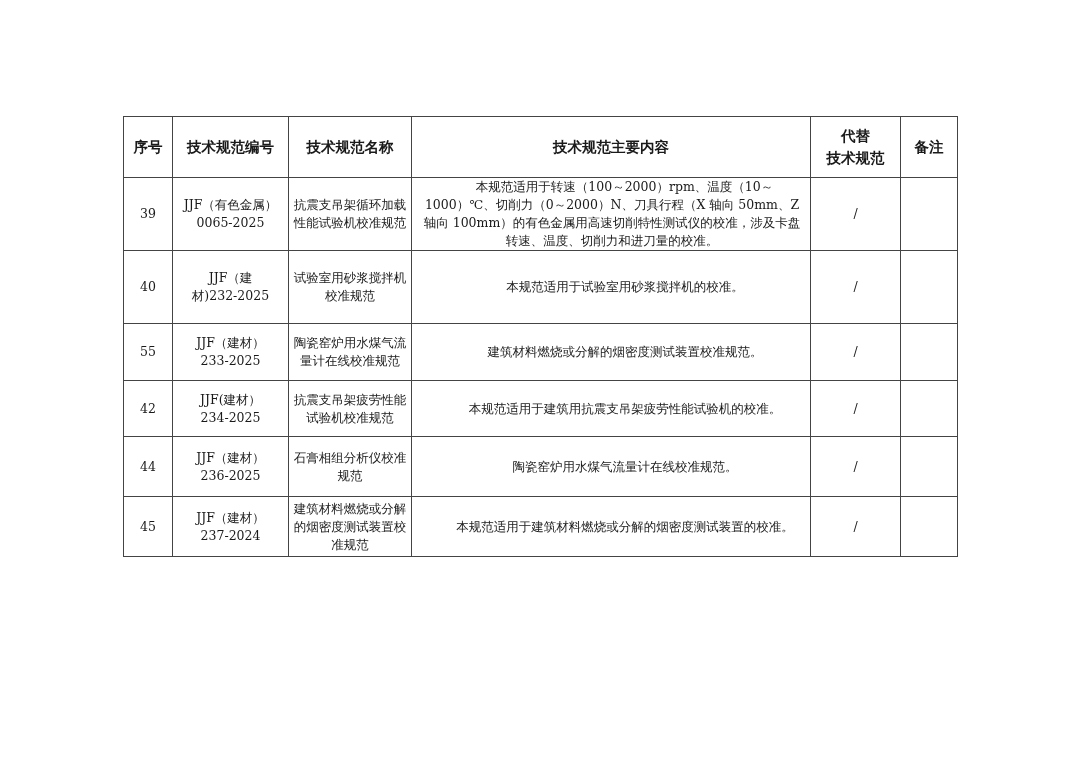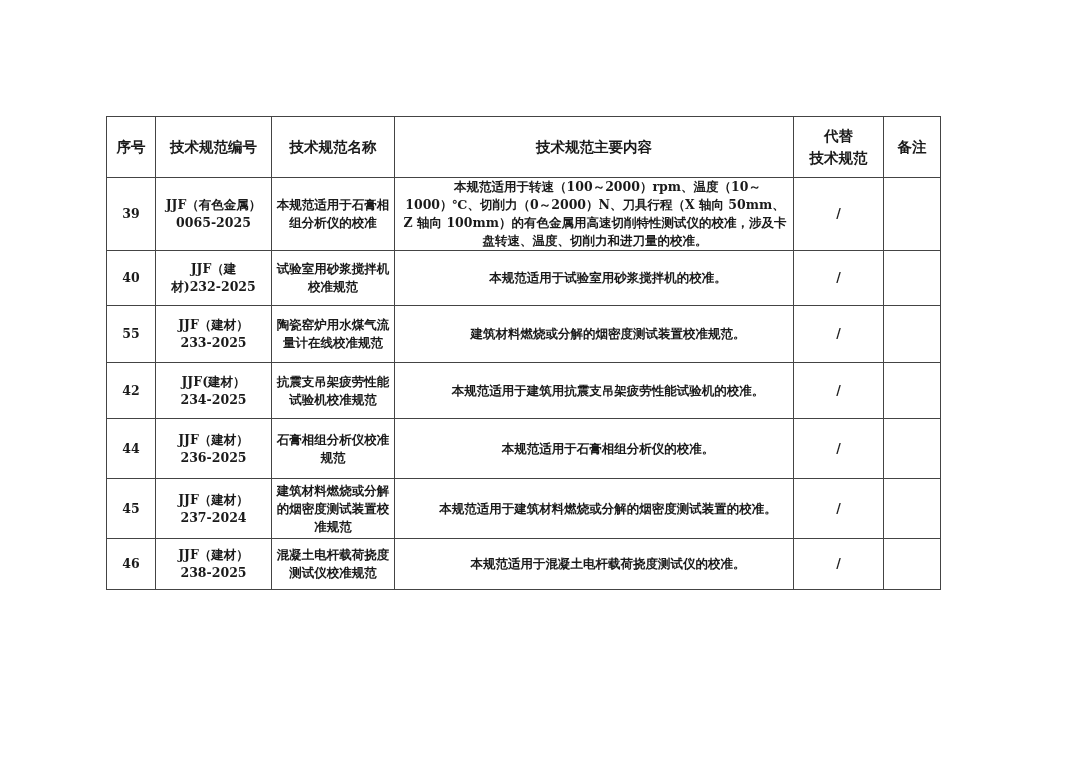--- a/index.html
+++ b/index.html
@@ -1,21 +1,21 @@
 <!DOCTYPE html>
 <html><head>
 <meta charset="utf-8">
 <style>
   html, body { margin:0; padding:0; background:#ffffff; }
   body { width:1080px; height:764px; position:relative; overflow:hidden;
          font-family: "DejaVu Serif", "Liberation Serif", serif; color:#1a1a1a; }
-  table.spec { position:absolute; left:106px; top:116px; border-collapse:collapse;
+  table.spec { position:absolute; left:123px; top:116px; border-collapse:collapse;
                table-layout:fixed; width:834px; }
   table.spec td, table.spec th { border:1px solid #444; padding:0 4px; font-size:12.5px;
-               line-height:18px; text-align:center; vertical-align:middle; font-weight:bold; }
+               line-height:18px; text-align:center; vertical-align:middle; font-weight:normal; }
   table.spec th { font-size:14.5px; font-weight:bold; font-family: "DejaVu Sans", "Liberation Sans", sans-serif; line-height:22px; }
   td.content { text-align:left; padding-left:8px; }
   td.content.long { text-indent:2em; padding-left:6px; padding-right:4px; }
   td.content.short { padding-left:32px; }
 </style>
 </head>
 <body>
 
 <table class="spec">
   <colgroup>
@@ -33,26 +33,26 @@
       <th>技术规范名称</th>
       <th>技术规范主要内容</th>
       <th><span>代替</span><br><span>技术规范</span></th>
       <th>备注</th>
     </tr>
   </thead>
   <tbody>
     <tr style="height:73px">
       <td>39</td>
       <td><span>JJF（有色金属）</span><br><span>0065-2025</span></td>
-      <td>本规范适用于石膏相组分析仪的校准</td>
+      <td>抗震支吊架循环加载性能试验机校准规范</td>
       <td class="content long">本规范适用于转速（100～2000）rpm、温度（10～1000）℃、切削力（0～2000）N、刀具行程（X 轴向 50mm、Z 轴向 100mm）的有色金属用高速切削特性测试仪的校准，涉及卡盘转速、温度、切削力和进刀量的校准。</td>
       <td>/</td>
       <td></td>
     </tr>
-    <tr style="height:55px">
+    <tr style="height:73px">
       <td>40</td>
       <td><span>JJF（建</span><br><span>材)232-2025</span></td>
       <td>试验室用砂浆搅拌机校准规范</td>
       <td class="content short">本规范适用于试验室用砂浆搅拌机的校准。</td>
       <td>/</td>
       <td></td>
     </tr>
     <tr style="height:57px">
       <td>55</td>
       <td><span>JJF（建材）</span><br><span>233-2025</span></td>
@@ -66,34 +66,26 @@
       <td><span>JJF(建材）</span><br><span>234-2025</span></td>
       <td>抗震支吊架疲劳性能试验机校准规范</td>
       <td class="content short">本规范适用于建筑用抗震支吊架疲劳性能试验机的校准。</td>
       <td>/</td>
       <td></td>
     </tr>
     <tr style="height:60px">
       <td>44</td>
       <td><span>JJF（建材）</span><br><span>236-2025</span></td>
       <td>石膏相组分析仪校准规范</td>
-      <td class="content short">本规范适用于石膏相组分析仪的校准。</td>
+      <td class="content short">陶瓷窑炉用水煤气流量计在线校准规范。</td>
       <td>/</td>
       <td></td>
     </tr>
     <tr style="height:60px">
       <td>45</td>
       <td><span>JJF（建材）</span><br><span>237-2024</span></td>
       <td>建筑材料燃烧或分解的烟密度测试装置校准规范</td>
       <td class="content short">本规范适用于建筑材料燃烧或分解的烟密度测试装置的校准。</td>
       <td>/</td>
       <td></td>
     </tr>
-    <tr style="height:51px">
-      <td>46</td>
-      <td><span>JJF（建材）</span><br><span>238-2025</span></td>
-      <td>混凝土电杆载荷挠度测试仪校准规范</td>
-      <td class="content short">本规范适用于混凝土电杆载荷挠度测试仪的校准。</td>
-      <td>/</td>
-      <td></td>
-    </tr>
   </tbody>
 </table>
 
 </body></html>

